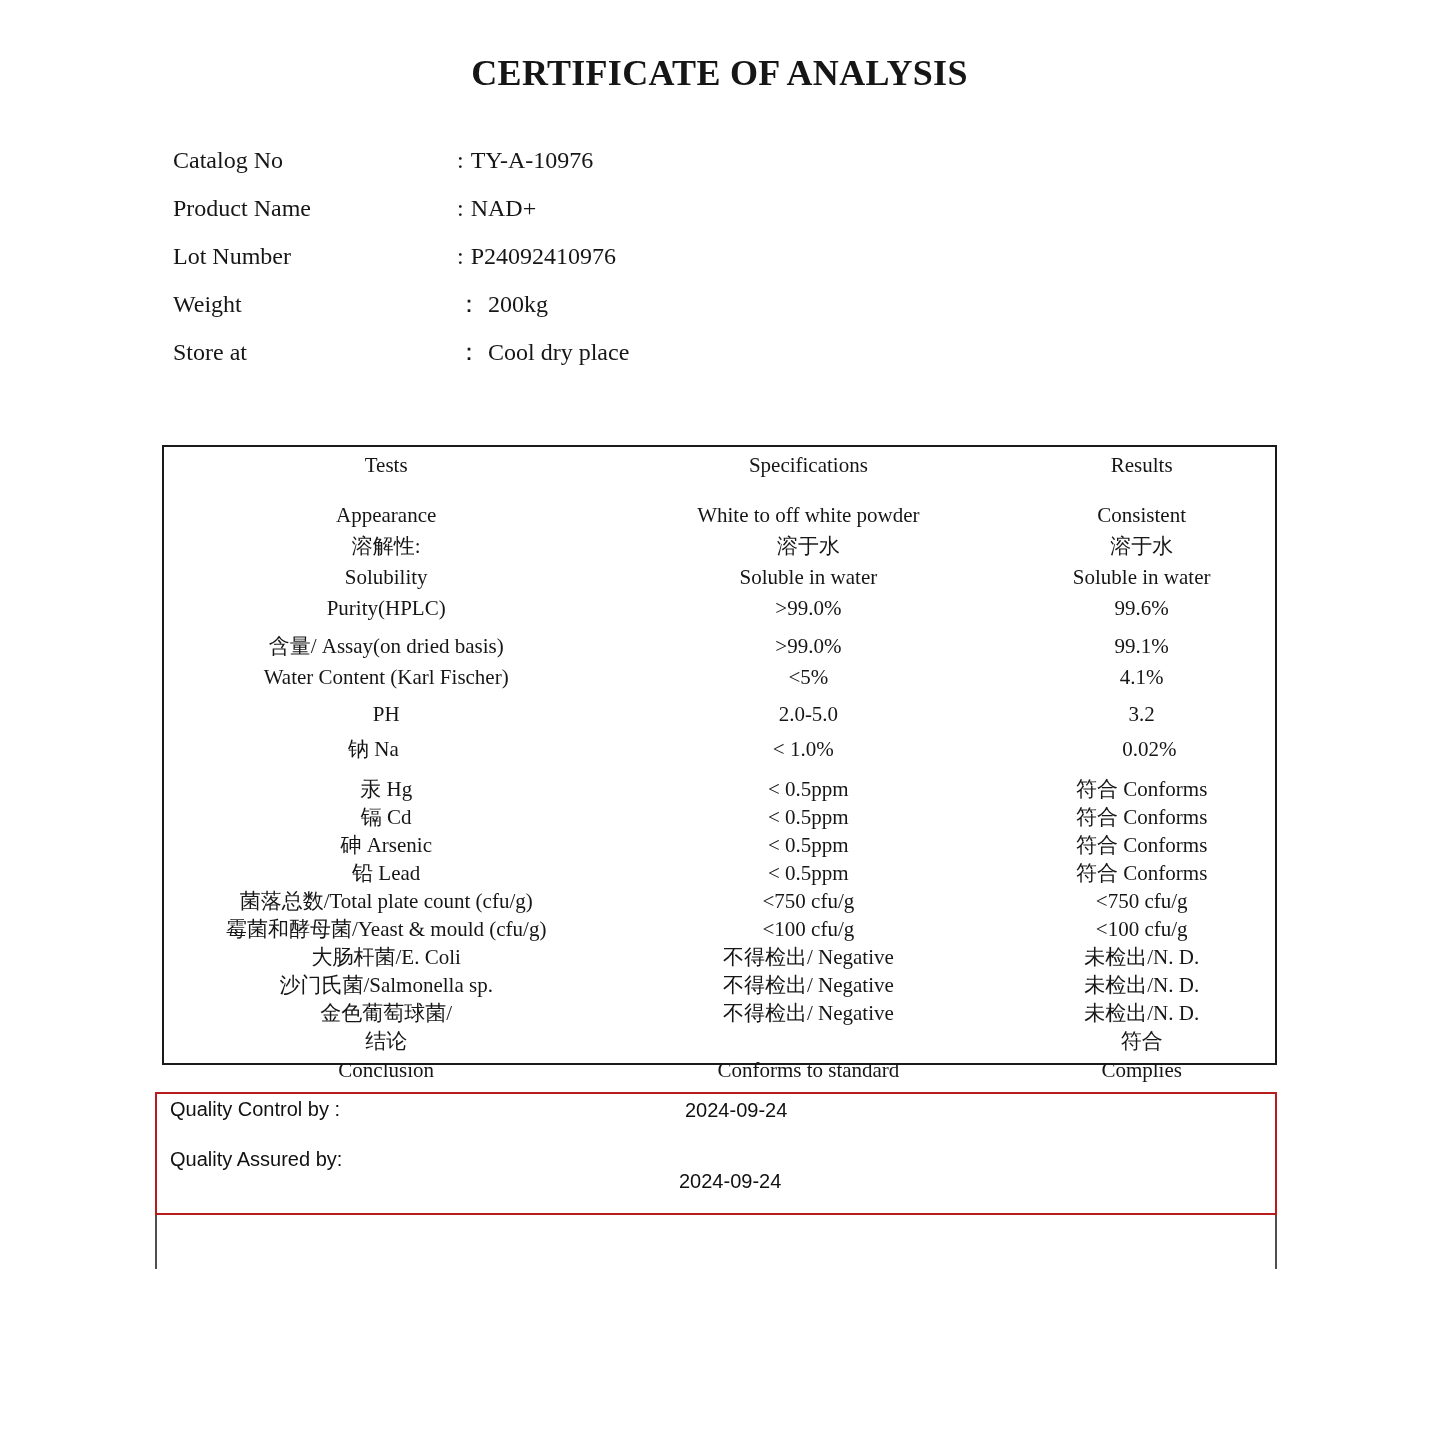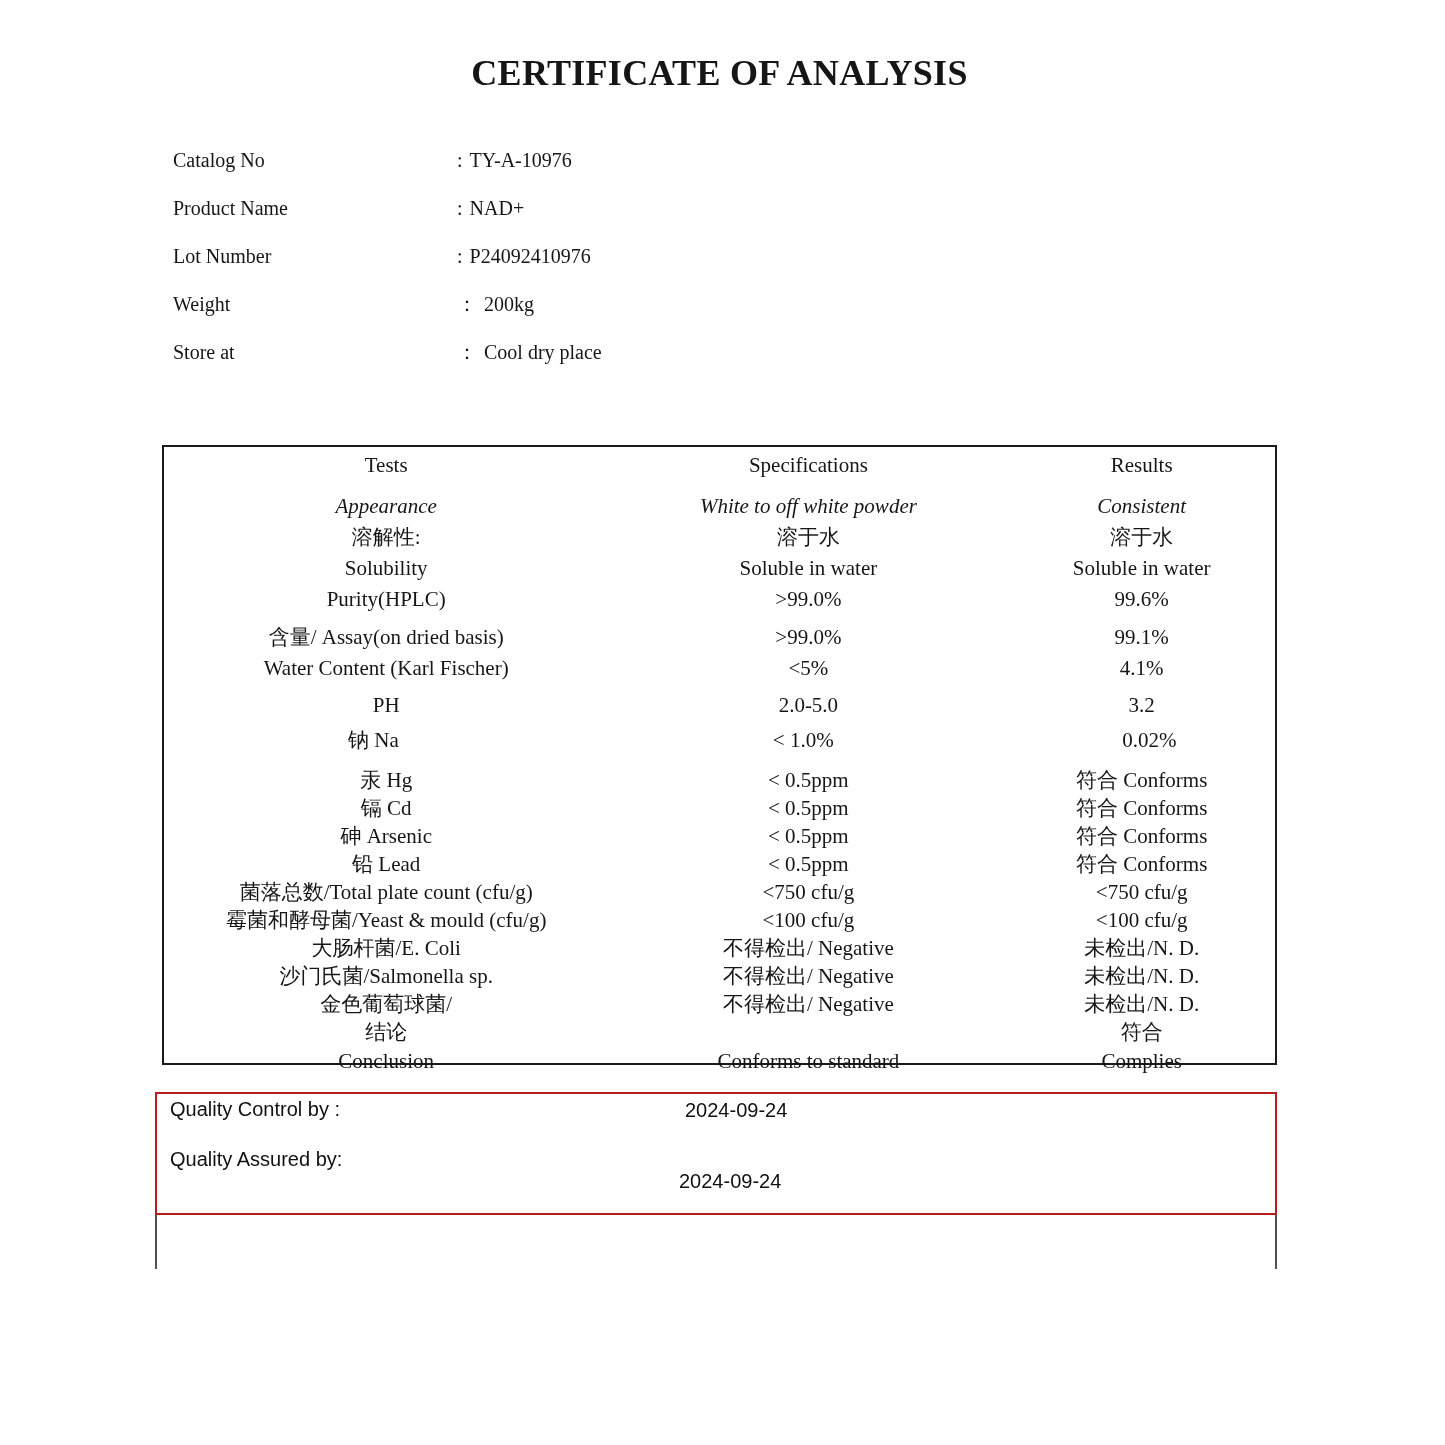--- a/index.html
+++ b/index.html
@@ -33,42 +33,42 @@
     position: absolute;
     left: 173px;
     top: 146px;
     width: 700px;
   }
   .info-row {
     display: flex;
     height: 28px;
     line-height: 28px;
     margin-bottom: 20px;
-    font-size: 20px;
+    font-size: 24px;
   }
   .info-row .label { flex: 0 0 284px; }
   .info-row .sep   { margin-right: 7px; }
 
   
   .coa-table {
     position: absolute;
     left: 162px;
     top: 445px;
     width: 1115px;
     height: 620px;
     border: 2.5px solid #1a1a1a;
     font-size: 21px;
   }
   .t-row { display: flex; height: 28px; line-height: 28px; margin-top: 3px; justify-content: space-between; }
   .t-row > div { text-align: center; }
   .c1 { width: 40%; }
   .c2 { width: 36%; }
   .c3 { width: 24%; }
   .t-head { margin-top: 5px; height: 26px; line-height: 26px; }
-  .coa-table .t-row:nth-child(2)     { margin-top: 14px; font-style: italic; }
+  .coa-table .t-row:nth-child(2)     { margin-top: 23px; }
   .coa-table .t-row:nth-child(6)     { margin-top: 10px; }
   .coa-table .t-row:nth-child(8)     { margin-top: 9px; }
   .coa-table .t-row:nth-child(9)     { margin-top: 7px; gap: 32px; }
   .coa-table .t-row:nth-child(10)    { margin-top: 12px; }
   .coa-table .t-row:nth-child(n+11)  { margin-top: 0; }
   .coa-table .t-row:nth-child(20)    { margin-top: 1px; }
 
   
   .sign-box {
     position: absolute;

